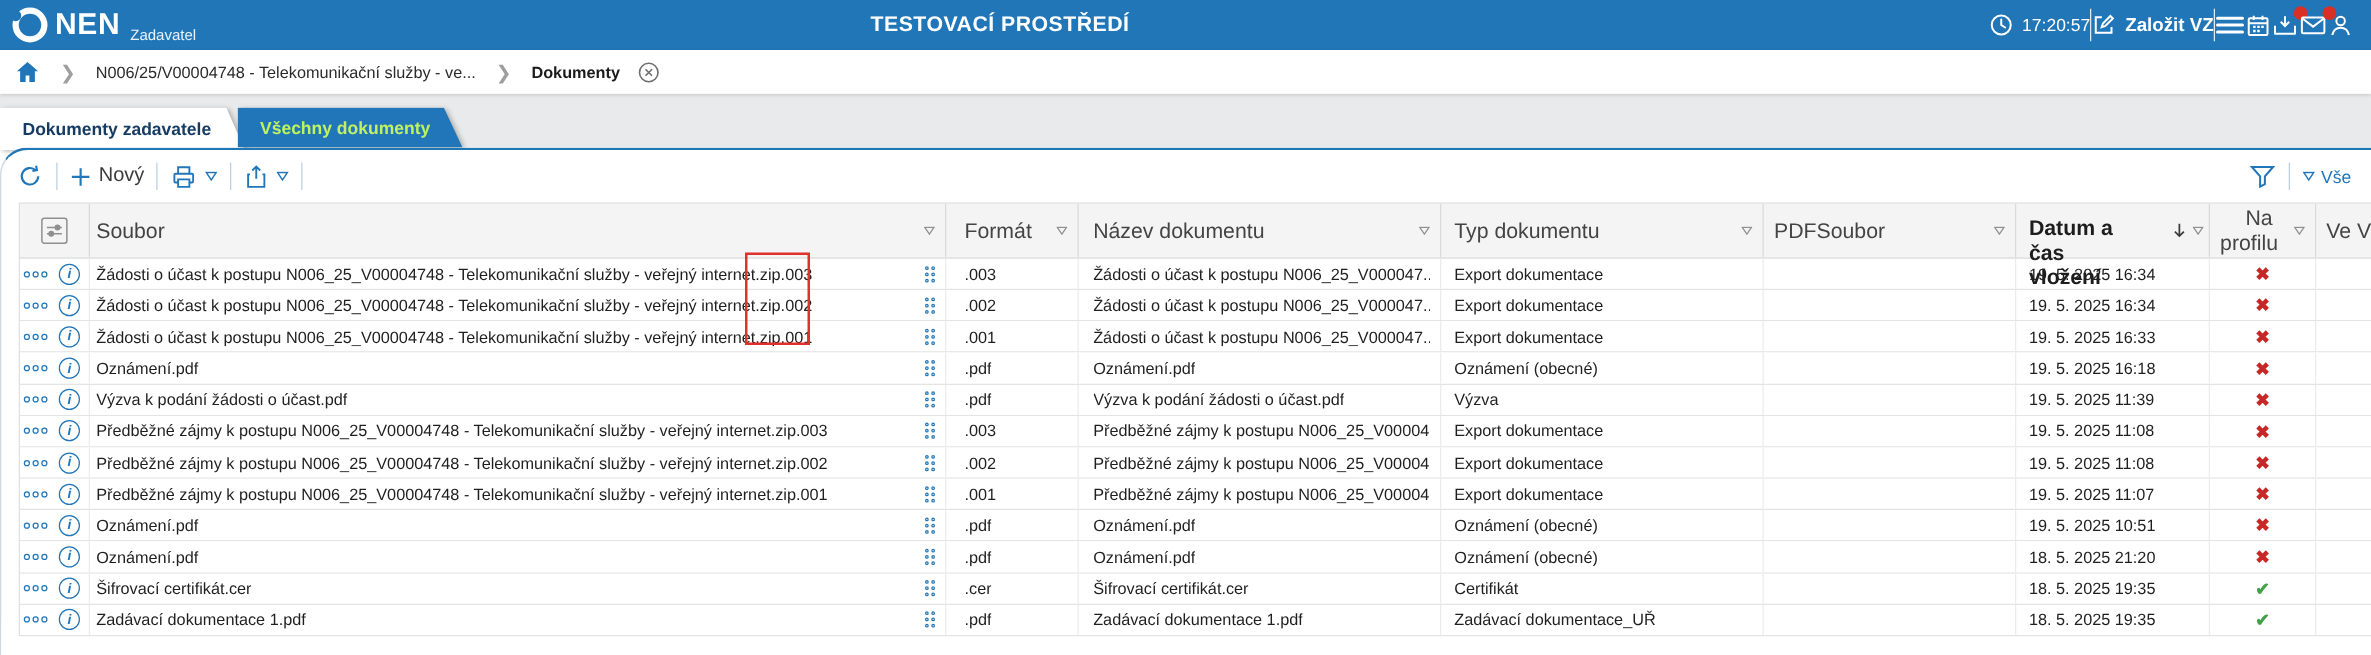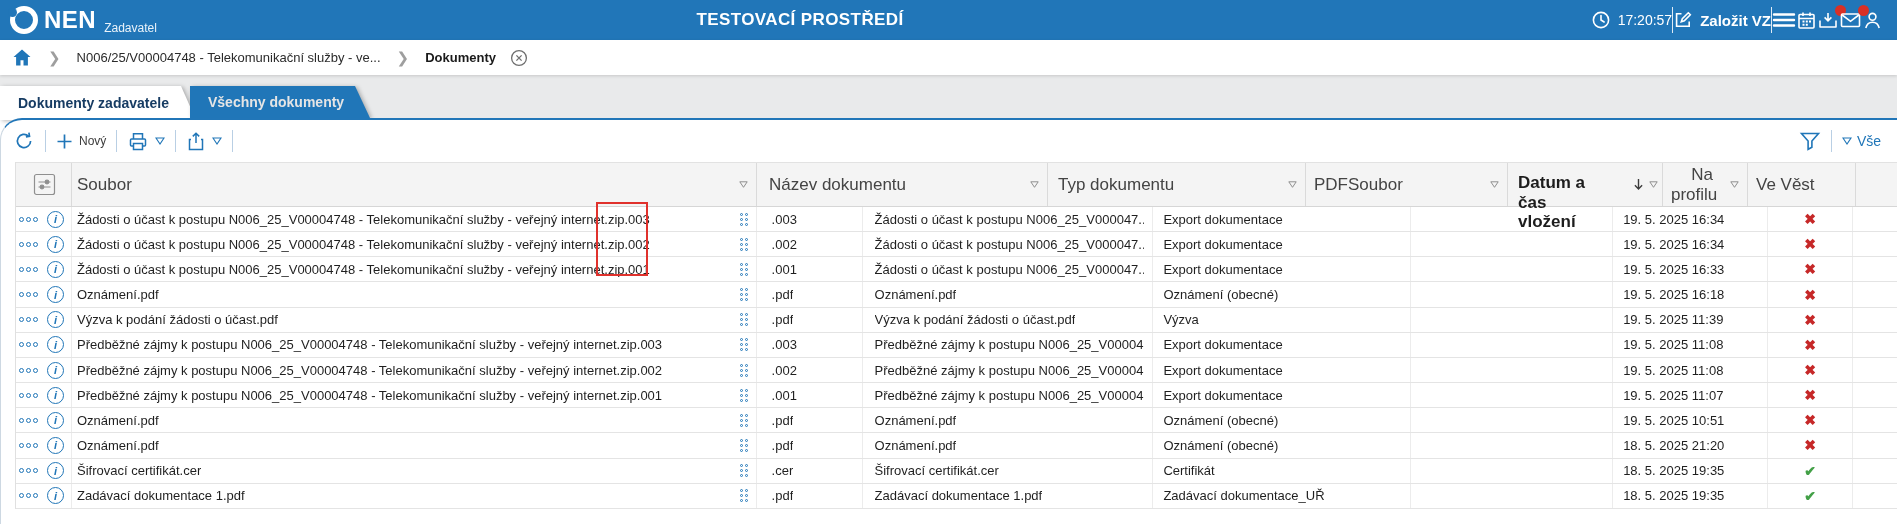--- a/index.html
+++ b/index.html
@@ -34,30 +34,30 @@
   }
   .bc-chevron { color:#9e9e9e; font-size:15px; margin:0 6px; }
   .bc-text { font-size:13px; color:#2b2b2b; }
   .bc-current { font-size:13px; font-weight:bold; color:#1a1a1a; }
   
   .tabstrip { height:43px; background:#e9eaeb; display:flex; align-items:flex-end; position:relative; }
   .tab-wrap { filter:drop-shadow(2px 1px 2px rgba(0,0,0,.28)); }
   .tab { height:32px; display:flex; align-items:center; font-size:14px; font-weight:bold;
          clip-path:polygon(0 0, calc(100% - 15px) 0, 100% 100%, 0 100%); cursor:pointer; }
   .tab-active { background:#ffffff; color:#173c63; width:196px; padding-left:18px; position:relative; z-index:3; margin-bottom:-2px; height:34px;}
-  .tab-inactive { background:#2076b8; color:#e5e5e5; width:180px; padding-left:18px; margin-left:-6px; z-index:1;}
+  .tab-inactive { background:#2076b8; color:#bef264; width:180px; padding-left:18px; margin-left:-6px; z-index:1;}
   
   .panel {
     position:relative; background:#fff; height:406px;
     border-top:2px solid #2176b8; border-left:1px solid #cdd8e2; border-radius:22px 0 0 0;
   }
   
   .toolbar { height:42px; display:flex; align-items:center; padding:0 16px 0 12px; }
   .toolbar .vdiv { width:1px; height:22px; background:#b9cfe4; margin:0 10px; }
-  .tool-btn { display:flex; align-items:center; gap:6px; cursor:pointer; color:#3c3c3c; font-size:12px; }
+  .tool-btn { display:flex; align-items:center; gap:6px; cursor:pointer; color:#3c3c3c; font-size:16px; }
   .toolbar-right { margin-left:auto; display:flex; align-items:center; }
   .filter-all { color:#2076b8; font-size:14px; display:flex; align-items:center; gap:5px; cursor:pointer; white-space:nowrap;}
   
   .table { margin-left:14px; width:1946px; border-left:1px solid #e0e0e0; }
   .thead { display:flex; height:45px; background:#f4f4f4; border-top:1px solid #e2e2e2; border-bottom:1px solid #d6d6d6; }
   .th { display:flex; align-items:center; padding:0 8px; border-right:1px solid #dadada;
         font-size:17px; color:#444; line-height:1.15; }
   .th .tri { margin-left:auto; }
   .th-bold { font-weight:bold; color:#1d1d1d; }
   .tr { display:flex; height:25.17px; border-bottom:1px solid #e4e4e4; background:#fff; cursor:pointer; }
@@ -267,20 +267,26 @@
               <circle cx="9" cy="14" r="1.8" fill="#8f8f8f"></circle>
             </svg>
         </span>
       </div>
       <div class="th c-soub">
         <span>Soubor</span>
         <svg class="tri" width="9" height="7" viewBox="0 0 9 7">
             <path d="M.8.8h7.4L4.5 6.3z" fill="#f4f4f4" stroke="#8f8f8f"></path>
           </svg>
       </div>
+      <div class="th c-fmt">
+        <span>Formát</span>
+        <svg class="tri" width="9" height="7" viewBox="0 0 9 7">
+            <path d="M.8.8h7.4L4.5 6.3z" fill="#f4f4f4" stroke="#8f8f8f"></path>
+          </svg>
+      </div>
       <div class="th c-naz">
         <span>Název dokumentu</span>
         <svg class="tri" width="9" height="7" viewBox="0 0 9 7">
             <path d="M.8.8h7.4L4.5 6.3z" fill="#f4f4f4" stroke="#8f8f8f"></path>
           </svg>
       </div>
       <div class="th c-typ">
         <span>Typ dokumentu</span>
         <svg class="tri" width="9" height="7" viewBox="0 0 9 7">
             <path d="M.8.8h7.4L4.5 6.3z" fill="#f4f4f4" stroke="#8f8f8f"></path>

